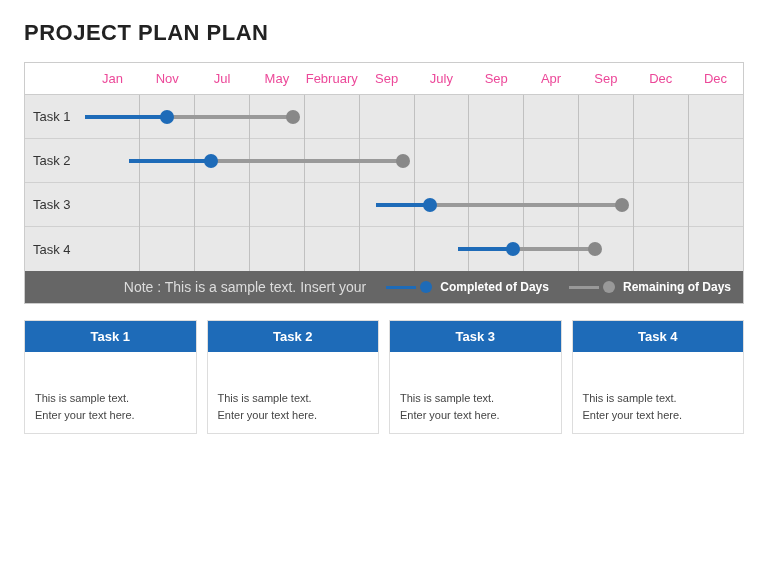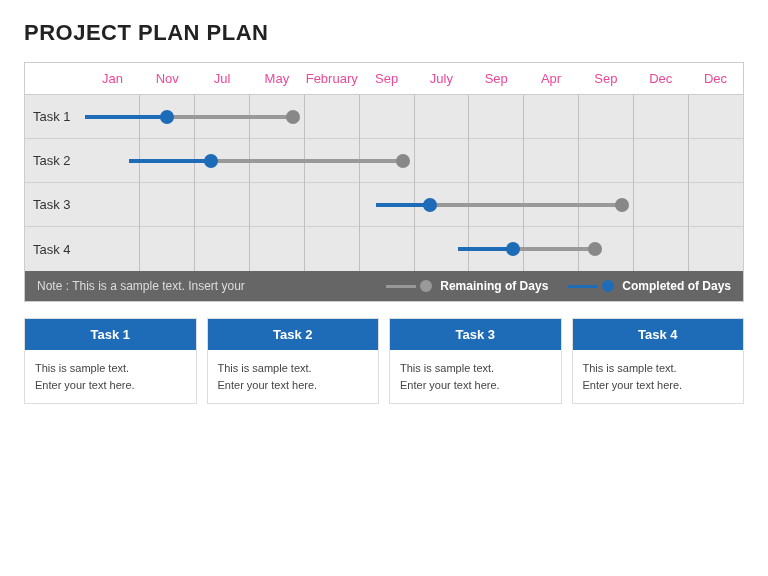--- a/index.html
+++ b/index.html
@@ -138,22 +138,23 @@
       display: flex;
       align-items: center;
       padding: 8px 12px;
       color: #fff;
       font-size: 12px;
       gap: 20px;
     }
 
     .legend-note {
       flex: 1;
-      font-size: 12px;
+      font-size: 14px;
       color: #ddd;
+      text-align: right;
     }
 
     .legend-item {
       display: flex;
       align-items: center;
       gap: 8px;
       font-size: 12px;
       font-weight: bold;
     }
 
@@ -209,20 +210,21 @@
       font-size: 13px;
       font-weight: bold;
     }
 
     .task-card-body {
       background: #fff;
       padding: 10px;
       font-size: 11px;
       color: #444;
       line-height: 1.5;
+      margin-top: 28px;
     }
 
     
     
   </style>
 </head>
 <body>
 
 <h1 class="page-title">PROJECT PLAN PLAN</h1>
 
@@ -338,31 +340,31 @@
           <div class="dot-mid" style="left: calc(65% - 7px);"></div>
           <div class="dot-end" style="left: calc(77.5% - 7px);"></div>
         </div>
       </div>
     </div>
 
   <div class="gantt-legend">
     <div class="legend-note">Note : This is a sample text. Insert your</div>
     <div class="legend-item">
       <div class="legend-line-completed">
+        <div class="legend-line-bar"></div>
+        <div class="legend-dot-blue"></div>
+      </div>
+      <span>Completed of Days</span>
+    </div>
+    <div class="legend-item">
+      <div class="legend-line-completed">
         <div class="legend-line-bar-gray"></div>
         <div class="legend-dot-gray"></div>
       </div>
       <span>Remaining of Days</span>
-    </div>
-    <div class="legend-item">
-      <div class="legend-line-completed">
-        <div class="legend-line-bar"></div>
-        <div class="legend-dot-blue"></div>
-      </div>
-      <span>Completed of Days</span>
     </div>
   </div>
 </div>
 
 <div class="task-cards" id="task-cards">
     <div class="task-card">
       <div class="task-card-header">Task 1</div>
       <div class="task-card-body">This is sample text.<br>Enter your text here.</div>
     </div>
     <div class="task-card">

